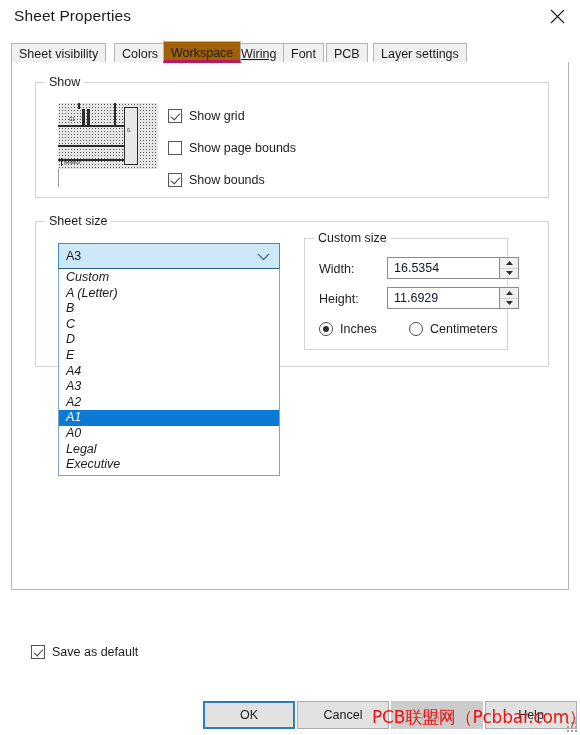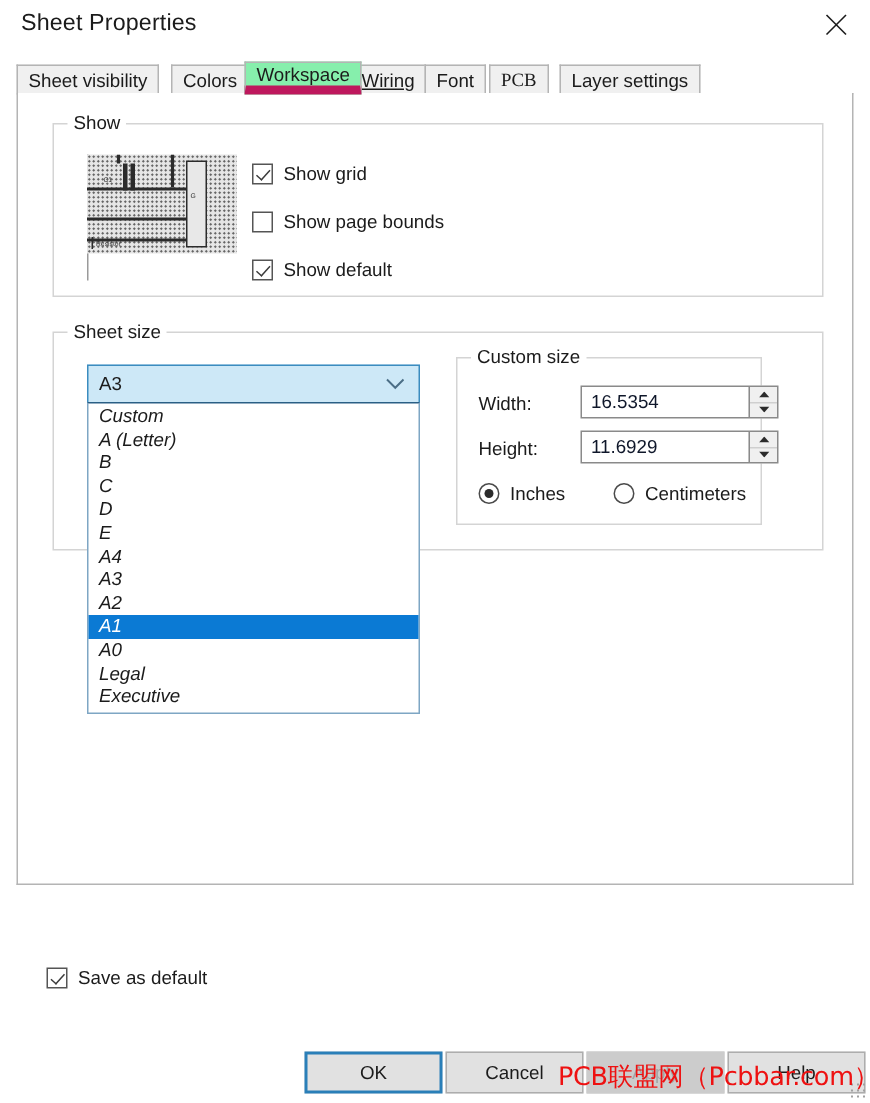--- a/index.html
+++ b/index.html
@@ -67,23 +67,24 @@
     background: #f0f0f0;
     border: 1px solid #b4b4b4;
     border-bottom: none;
     box-sizing: border-box;
     white-space: nowrap;
     cursor: default;
   }
   .tab.active {
     top: 0;
     height: 22px;
-    background: #86efac;
-    border-bottom: 6px solid #be185d;
+    background: #a16207;
+    border-bottom: 3px solid #be185d;
     z-index: 3;
+    align-items: flex-end;
   }
 
   
   .panel {
     position: absolute;
     left: 11px; top: 62px;
     width: 558px; height: 528px;
     background: #ffffff;
     border: 1px solid #b4b4b4;
     border-top: none;
@@ -367,21 +368,21 @@
       </div>
     <div class="tab active" id="tab-2" style="left:152px;">
         <span>Workspace</span>
       </div>
     <div class="tab" id="tab-3" style="left:222px;text-decoration:underline;">
         <span>Wiring</span>
       </div>
     <div class="tab" id="tab-4" style="left:272px;">
         <span>Font</span>
       </div>
-    <div class="tab" id="tab-5" style="left:315px;font-family:Liberation Serif, serif;">
+    <div class="tab" id="tab-5" style="left:315px;">
         <span>PCB</span>
       </div>
     <div class="tab" id="tab-6" style="left:362px;">
         <span>Layer settings</span>
       </div>
   </div>
 
   <div class="panel">
 
     <div class="groupbox" id="group-show">
@@ -407,21 +408,21 @@
       <div class="check-row" style="left:132px; top:26px;">
         <span class="cbox checked"></span>
         <span class="check-label">Show grid</span>
       </div>
       <div class="check-row" style="left:132px; top:58px;">
         <span class="cbox"></span>
         <span class="check-label">Show page bounds</span>
       </div>
       <div class="check-row" style="left:132px; top:90px;">
         <span class="cbox checked"></span>
-        <span class="check-label">Show default</span>
+        <span class="check-label">Show bounds</span>
       </div>
     </div>
 
     <div class="groupbox" id="group-sheet">
       <div class="group-title">Sheet size</div>
 
       <div class="combo">
         <span class="combo-value">A3</span>
         <span class="combo-arrow">
           <svg width="13" height="8" viewBox="0 0 13 8">

